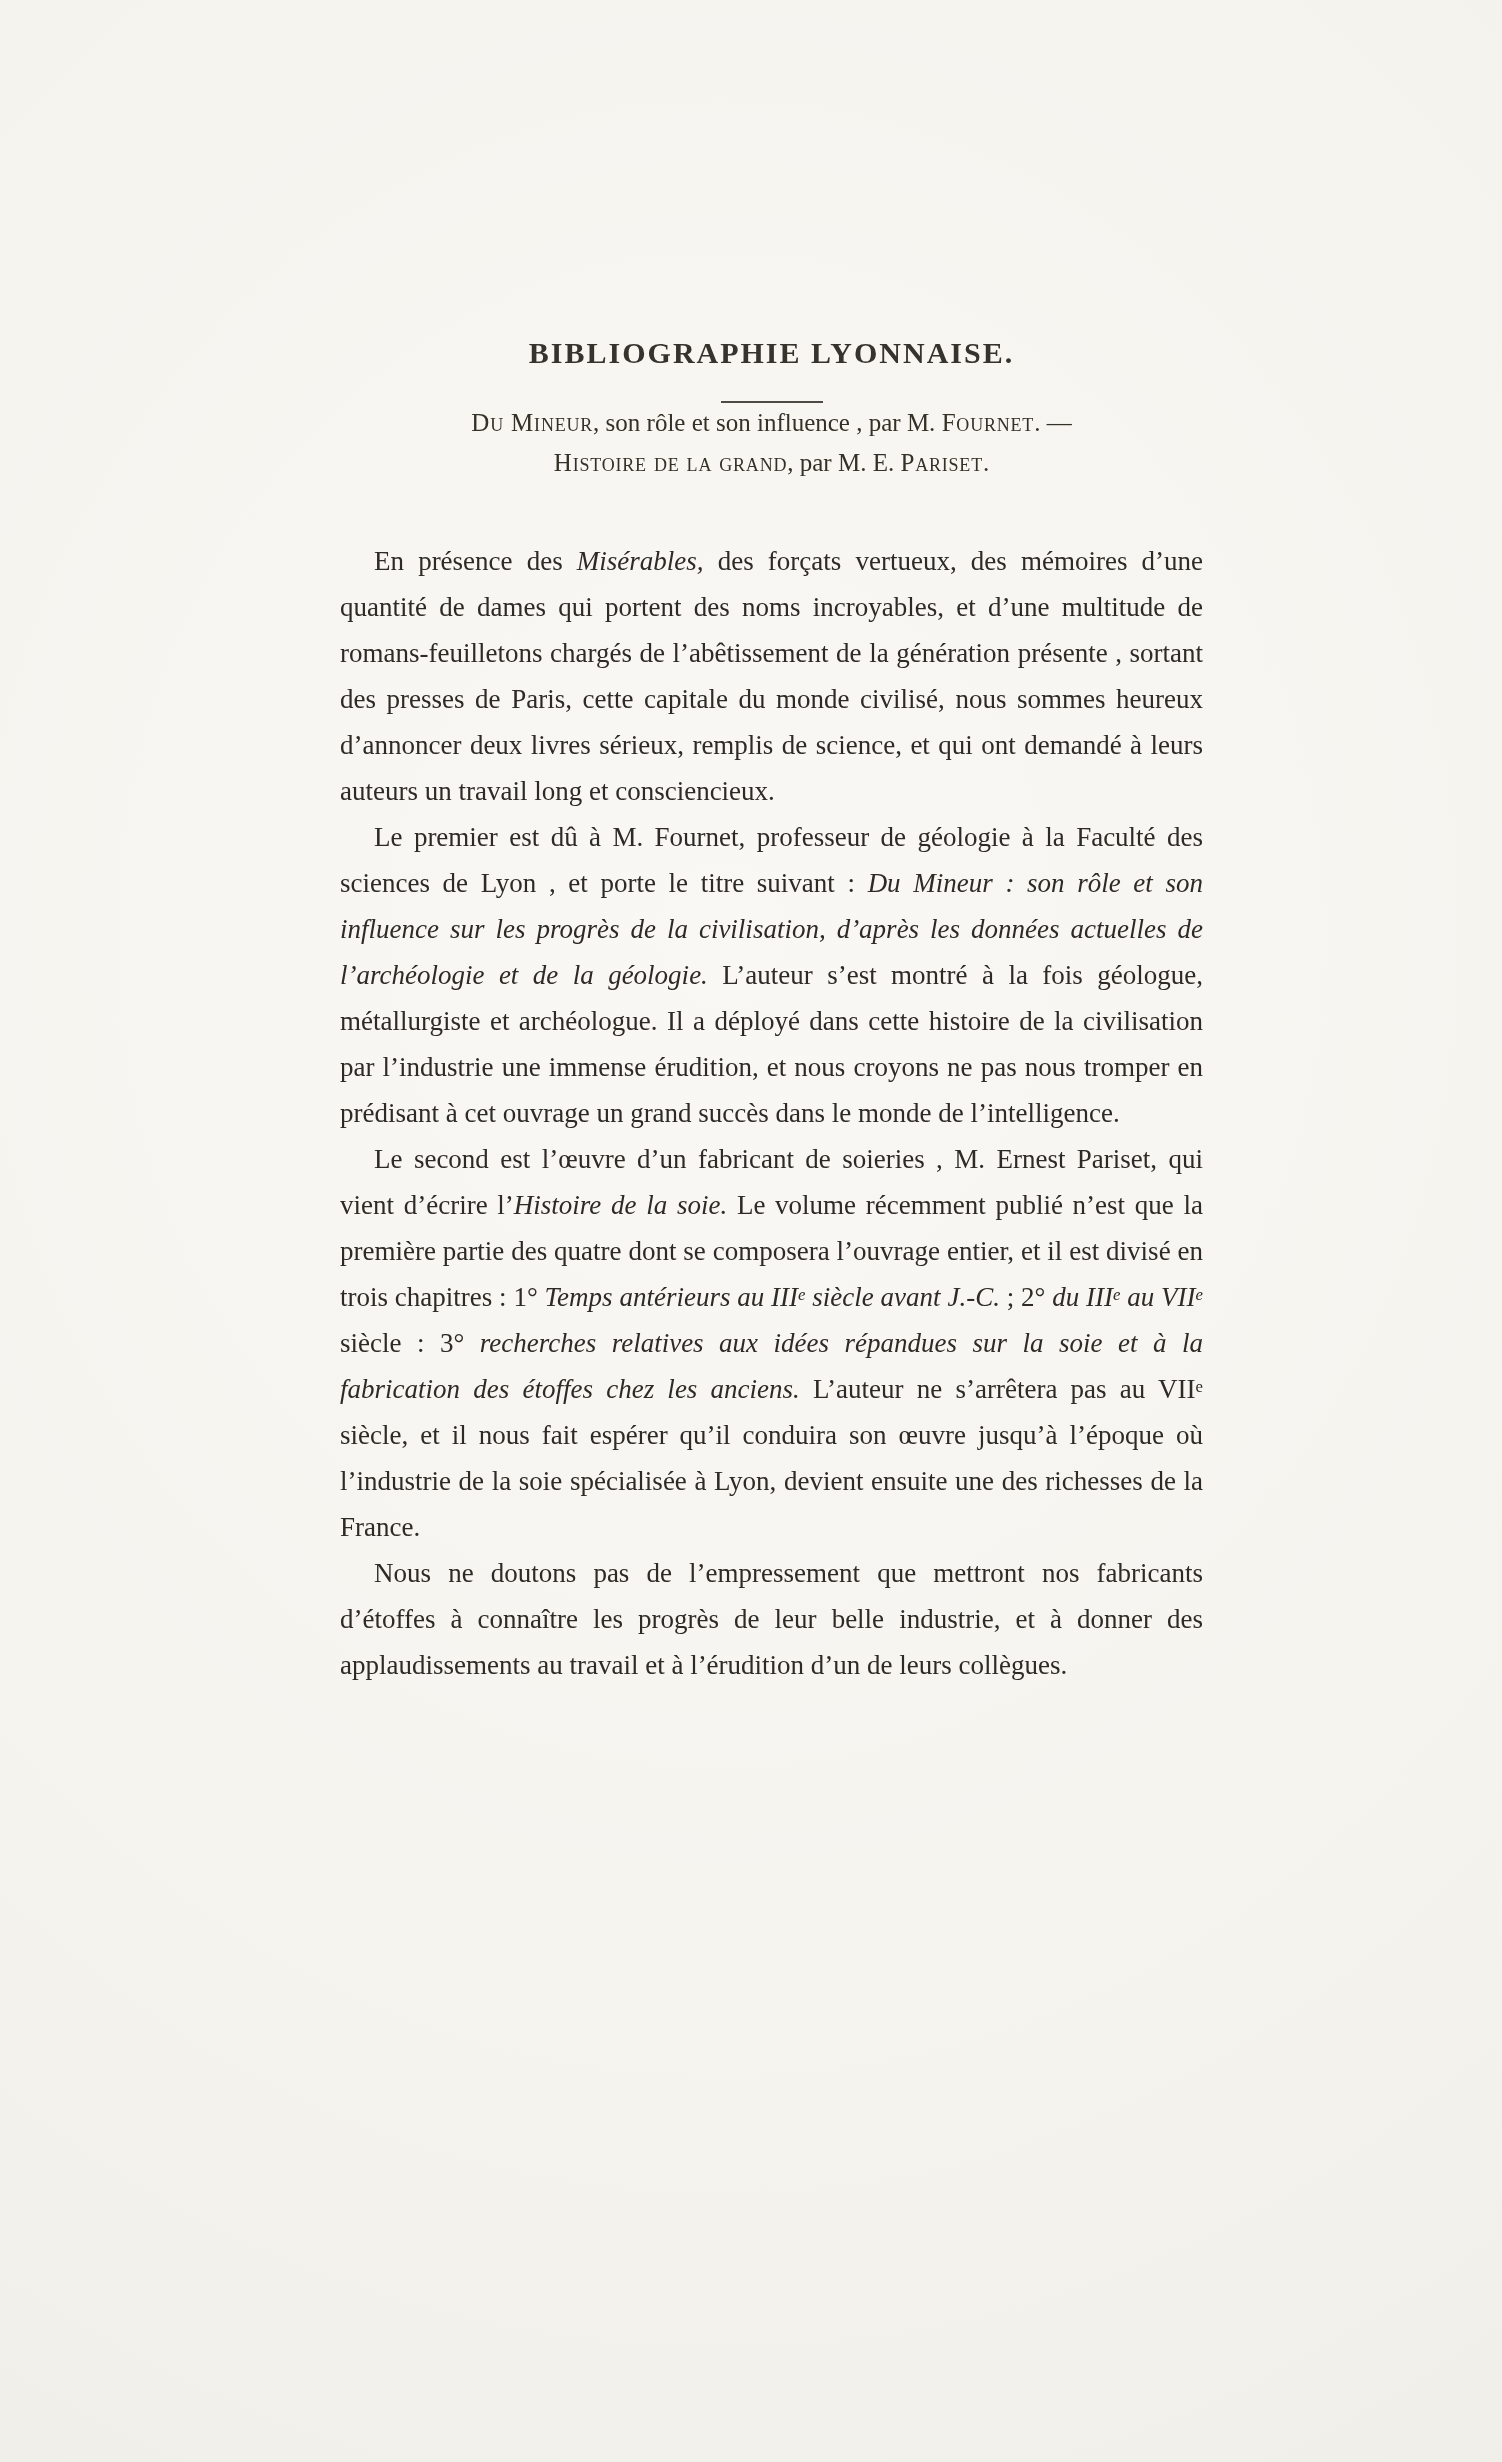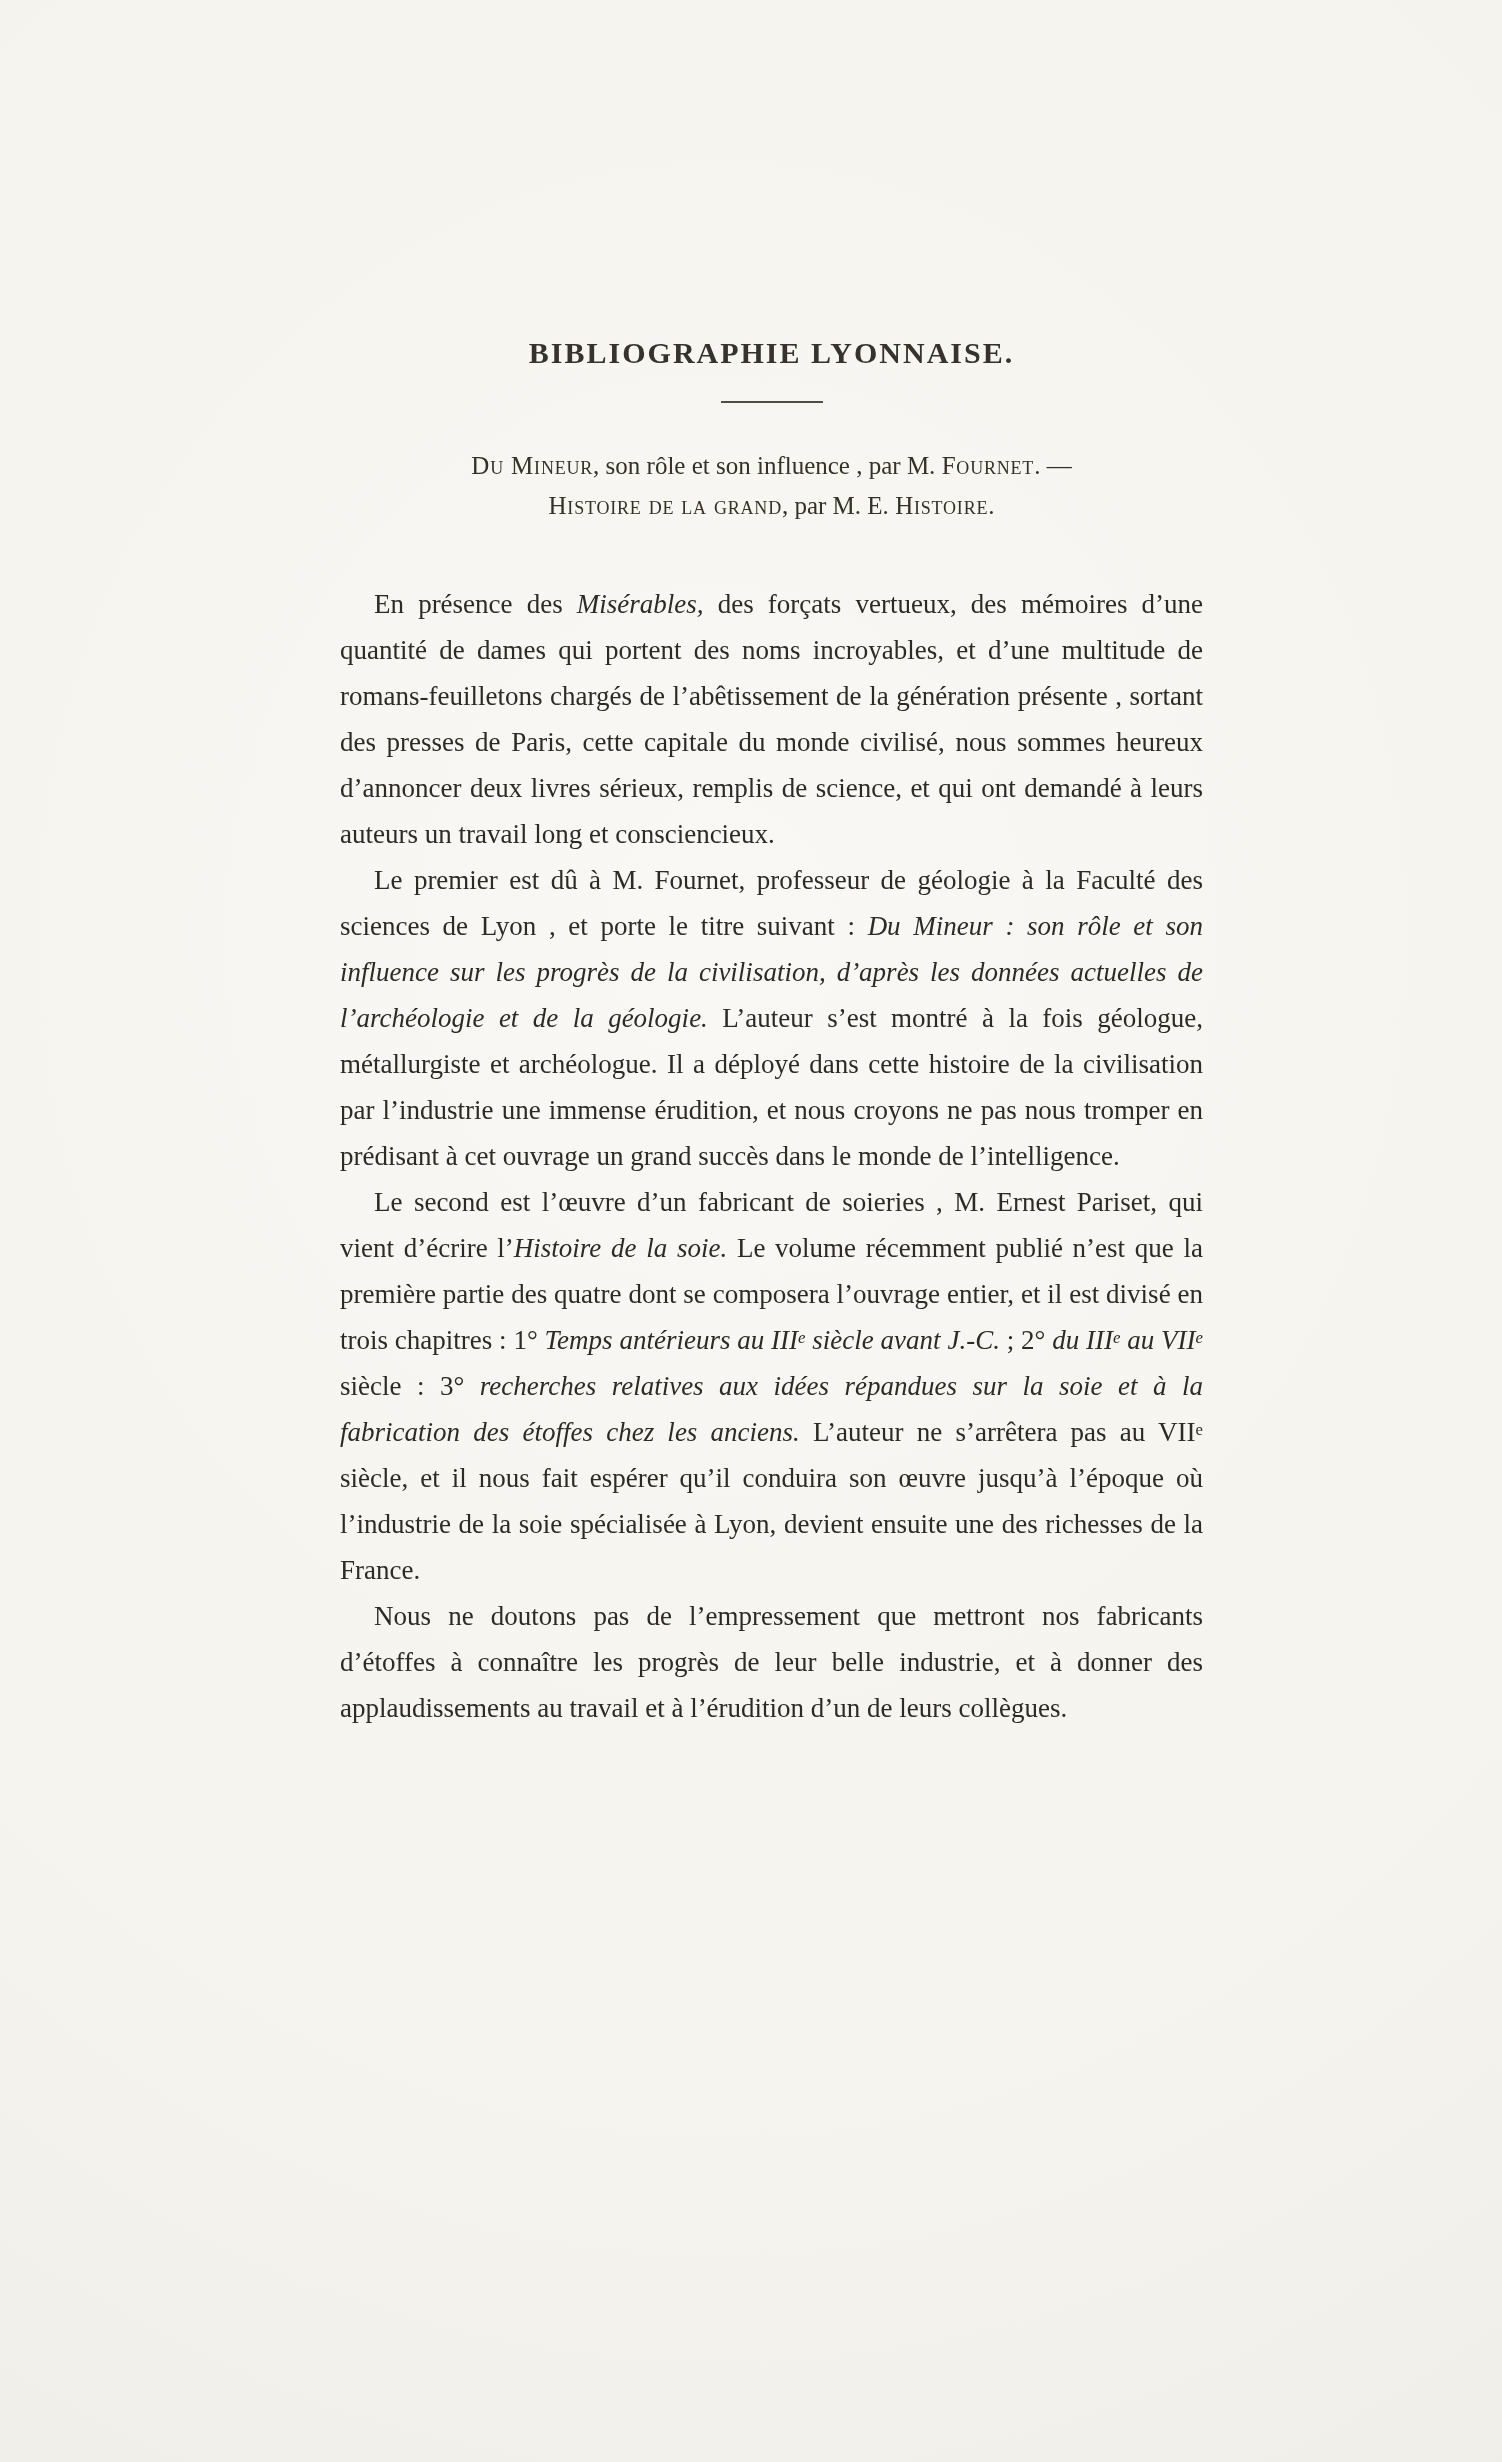--- a/index.html
+++ b/index.html
@@ -33,21 +33,20 @@
     line-height: 37px;
     color: #36332d;
   }
   .divider {
     width: 102px;
     height: 0;
     border-top: 2.4px solid #4e4b45;
     margin: 30px auto 0;
   }
   .article-header {
-    margin-top: 43px;
     text-align: center;
     font-size: 25px;
     line-height: 40px;
     color: #343126;
   }
   .body-text { margin-top: 55px; }
   .para {
     margin: 0;
     text-indent: 34px;
     text-align: justify;
@@ -75,21 +74,21 @@
 </head>
 <body>
 
 <div class="page">
   <div class="content">
 
     <h1 class="title">BIBLIOGRAPHIE LYONNAISE.</h1>
 
     <div class="divider"></div>
 
-    <div class="article-header"><span class="seg-sc">Du Mineur</span><span class="seg-n">, son rôle et son influence , par M. </span><span class="seg-sc">Fournet</span><span class="seg-n">. —</span><br><span class="seg-sc">Histoire de la grand</span><span class="seg-n">, par M. E. </span><span class="seg-sc">Histoire</span><span class="seg-n">.</span></div>
+    <div class="article-header"><span class="seg-sc">Du Mineur</span><span class="seg-n">, son rôle et son influence , par M. </span><span class="seg-sc">Fournet</span><span class="seg-n">. —</span><br><span class="seg-sc">Histoire de la grand</span><span class="seg-n">, par M. E. </span><span class="seg-sc">Pariset</span><span class="seg-n">.</span></div>
 
     <div class="body-text">
 
       <p class="para"><span class="seg-n">En présence des </span><span class="seg-i">Misérables,</span><span class="seg-n"> des forçats vertueux, des mémoires d’une quantité de dames qui portent des noms incroyables, et d’une multitude de romans-feuilletons chargés de l’abêtissement de la génération présente , sortant des presses de Paris, cette capitale du monde civilisé, nous sommes heureux d’annoncer deux livres sérieux, remplis de science, et qui ont demandé à leurs auteurs un travail long et consciencieux.</span></p>
 
       <p class="para"><span class="seg-n">Le premier est dû à M. Fournet, professeur de géologie à la Faculté des sciences de Lyon , et porte le titre suivant : </span><span class="seg-i">Du Mineur : son rôle et son influence sur les progrès de la civilisation, d’après les données actuelles de l’archéologie et de la géologie.</span><span class="seg-n"> L’auteur s’est montré à la fois géologue, métallurgiste et archéologue. Il a déployé dans cette histoire de la civilisation par l’industrie une immense érudition, et nous croyons ne pas nous tromper en prédisant à cet ouvrage un grand succès dans le monde de l’intelligence.</span></p>
 
       <p class="para"><span class="seg-n">Le second est l’œuvre d’un fabricant de soieries , M. Ernest Pariset, qui vient d’écrire l’</span><span class="seg-i">Histoire de la soie.</span><span class="seg-n"> Le volume récemment publié n’est que la première partie des quatre dont se composera l’ouvrage entier, et il est divisé en trois chapitres : 1° </span><span class="seg-i">Temps antérieurs au III</span><span class="seg-isup">e</span><span class="seg-i"> siècle avant J.-C.</span><span class="seg-n"> ; 2° </span><span class="seg-i">du III</span><span class="seg-isup">e</span><span class="seg-i"> au VII</span><span class="seg-isup">e</span><span class="seg-n"> siècle : 3° </span><span class="seg-i">recherches relatives aux idées répandues sur la soie et à la fabrication des étoffes chez les anciens.</span><span class="seg-n"> L’auteur ne s’arrêtera pas au VII</span><span class="seg-sup">e</span><span class="seg-n"> siècle, et il nous fait espérer qu’il conduira son œuvre jusqu’à l’époque où l’industrie de la soie spécialisée à Lyon, devient ensuite une des richesses de la France.</span></p>
 
       <p class="para"><span class="seg-n">Nous ne doutons pas de l’empressement que mettront nos fabricants d’étoffes à connaître les progrès de leur belle industrie, et à donner des applaudissements au travail et à l’érudition d’un de leurs collègues.</span></p>

